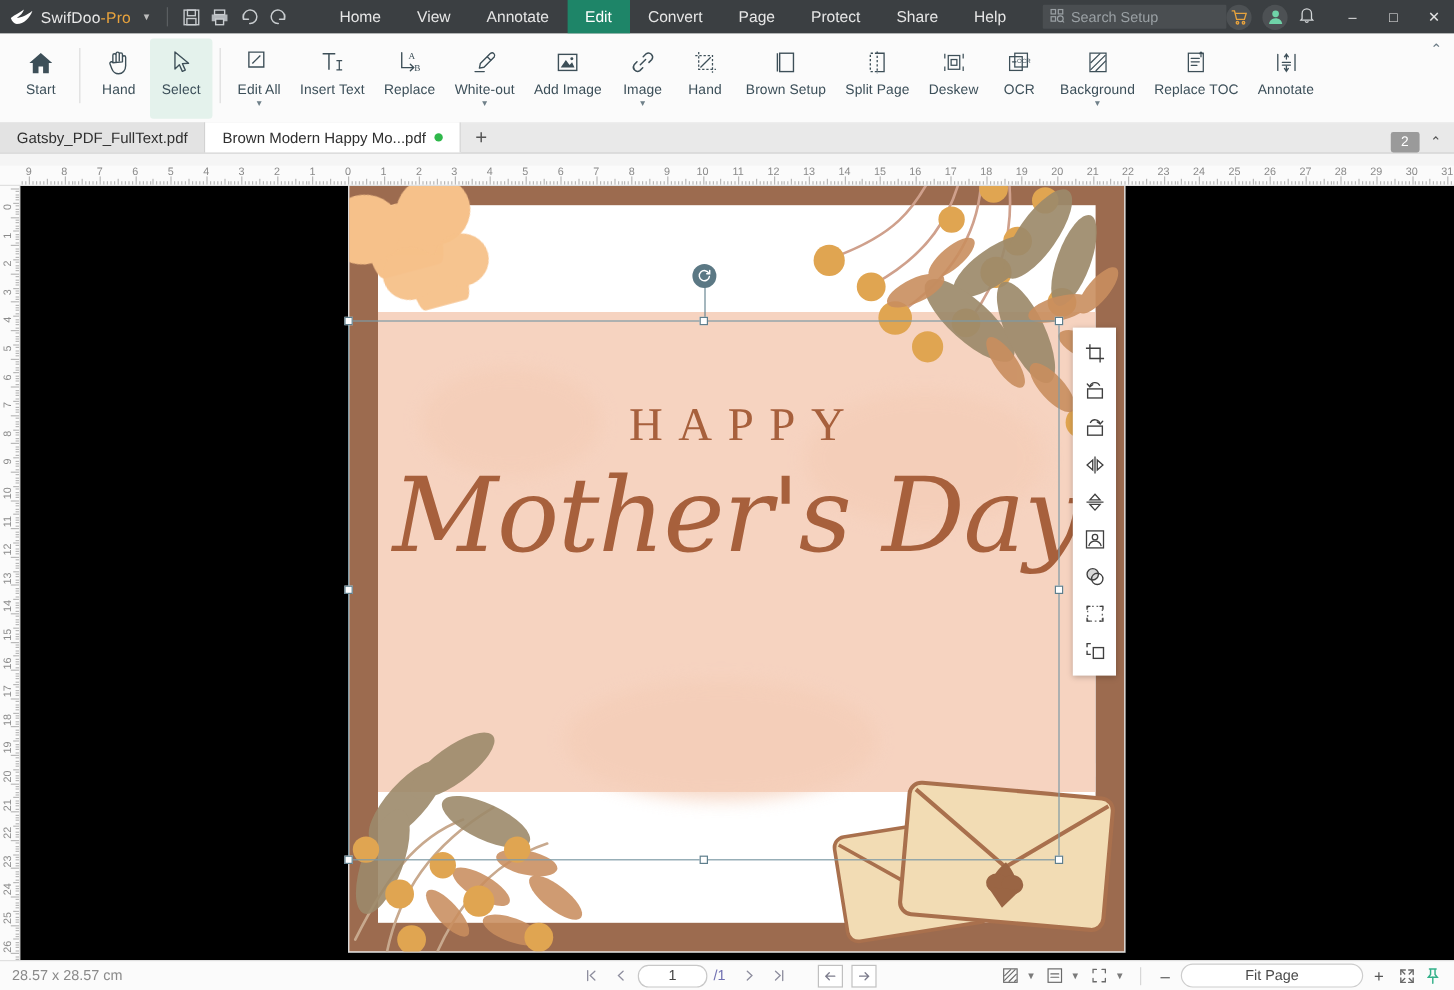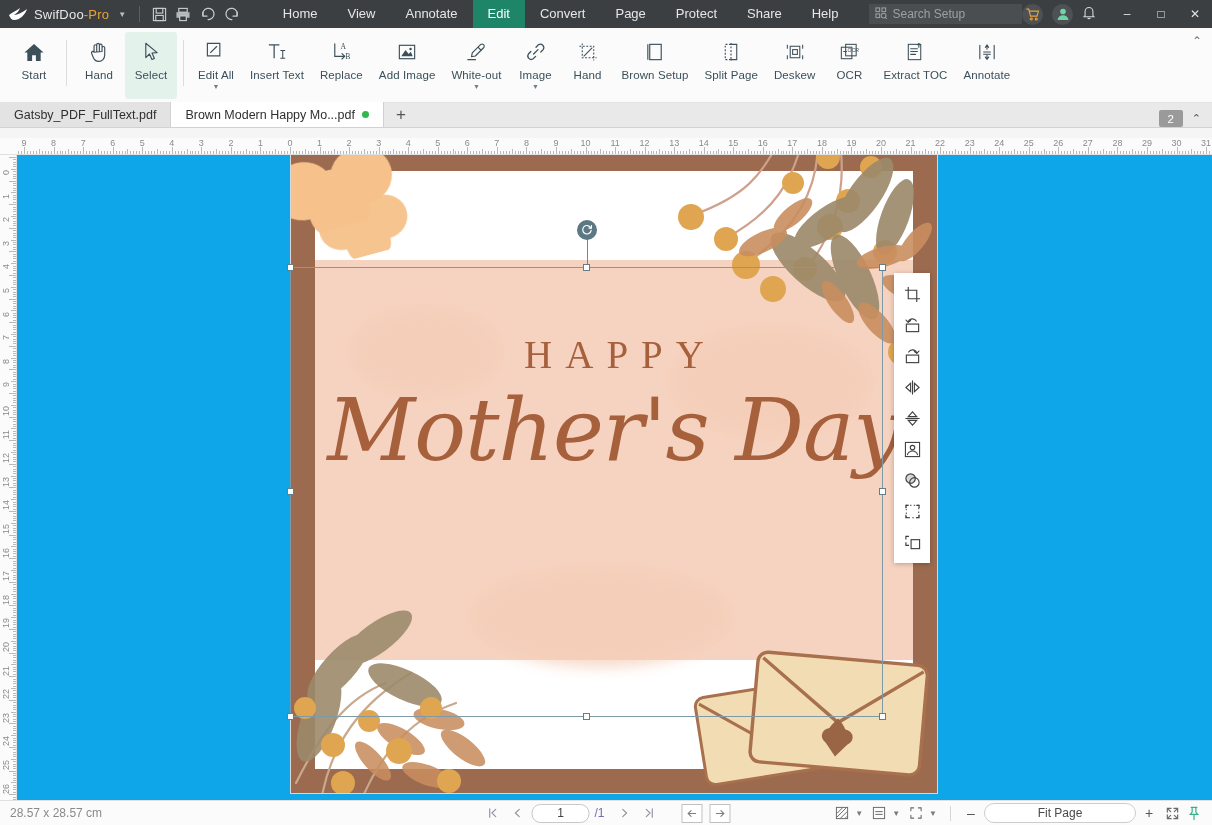--- a/index.html
+++ b/index.html
@@ -81,21 +81,21 @@
            border-right:1px solid #e0e0e0; overflow:hidden; }
   .hnum{ position:absolute; top:0px; font-size:9px; color:#8a8a8a; transform:translateX(-50%); }
   .htick{ position:absolute; bottom:0; width:1px; background:#b9b9b9; }
   .vnum{ position:absolute; left:1px; font-size:9px; color:#8a8a8a;
          transform-origin:left top; transform:rotate(-90deg) translateX(-100%); }
   .vtick{ position:absolute; right:0; height:1px; background:#b9b9b9; }
 
   
   #workspace{
     position:absolute; left:17px; top:155px; width:1195px; height:645px;
-    background:#0ea5e9; overflow:hidden;
+    background:#000000; overflow:hidden;
   }
   
   #page{
     position:absolute; left:274px; top:-8px; width:646px; height:646px;
     background:#fff; box-shadow:0 0 0 1px #d8d8d8;
     overflow:hidden;
   }
   .brownframe{ position:absolute; inset:0; background:#9c6b4f; }
   .whiteinner{ position:absolute; left:24px; top:24px; right:24px; bottom:24px; background:#fff; }
   .peachwash{
@@ -336,39 +336,39 @@
           <path d="M12.5 13.2 15.4 16 12.5 18.8" stroke-linecap="round"></path>
           <text x="11" y="8.5" font-size="8" fill="#3d4f58" stroke="none" font-family="Liberation Serif, serif">A</text>
           <text x="16" y="19" font-size="8" fill="#3d4f58" stroke="none" font-family="Liberation Serif, serif">B</text>
         </svg>
     </span>
     <span class="lb">Replace</span>
   </div>
 
   <div class="rb">
     <span class="gl">
+      <svg width="22" height="22" viewBox="0 0 23 23" fill="none" stroke="#3d4f58" stroke-width="1.2" stroke-linejoin="round">
+          <path d="M16.5 3.6a2.3 2.3 0 0 1 3.2 3.2l-8.9 8.9-4 .8.8-4z"></path>
+          <path d="M13.6 6.5 17 9.9"></path>
+          <path d="M3 19.5h8" stroke-linecap="round"></path>
+        </svg>
+    </span>
+    <span class="lb">White-out</span>
+    <span class="dd">▼</span>
+  </div>
+
+  <div class="rb">
+    <span class="gl">
       <svg width="22" height="22" viewBox="0 0 23 23" fill="none" stroke="#3d4f58" stroke-width="1.2">
           <rect x="3.5" y="4.5" width="16" height="14"></rect>
           <path d="M5.5 16 10 9.5l3.2 4.2 2.2-2.4 2.1 4.7z" fill="#3d4f58" stroke="none"></path>
           <circle cx="15.2" cy="8.3" r="1.3" fill="#3d4f58" stroke="none"></circle>
         </svg>
     </span>
     <span class="lb">Add Image</span>
-  </div>
-
-  <div class="rb">
-    <span class="gl">
-      <svg width="22" height="22" viewBox="0 0 23 23" fill="none" stroke="#3d4f58" stroke-width="1.2" stroke-linejoin="round">
-          <path d="M16.5 3.6a2.3 2.3 0 0 1 3.2 3.2l-8.9 8.9-4 .8.8-4z"></path>
-          <path d="M13.6 6.5 17 9.9"></path>
-          <path d="M3 19.5h8" stroke-linecap="round"></path>
-        </svg>
-    </span>
-    <span class="lb">White-out</span>
-    <span class="dd">▼</span>
   </div>
 
   <div class="rb">
     <span class="gl">
       <svg width="22" height="22" viewBox="0 0 23 23" fill="none" stroke="#3d4f58" stroke-width="1.3" stroke-linecap="round">
           <path d="M9 13.6 13.6 9"></path>
           <path d="M11.5 6.5 14 4a3.6 3.6 0 0 1 5 5l-2.5 2.5"></path>
           <path d="M11.1 16.1 8.6 18.6a3.6 3.6 0 0 1-5-5L6.1 11"></path>
         </svg>
     </span>
@@ -424,30 +424,40 @@
       <svg width="22" height="22" viewBox="0 0 23 23" fill="none" stroke="#3d4f58" stroke-width="1.1">
           <rect x="3.5" y="6.5" width="11" height="12"></rect>
           <rect x="8" y="3.5" width="11" height="12"></rect>
           <text x="10" y="12" font-size="5.4" fill="#3d4f58" stroke="none" font-family="Liberation Sans, sans-serif">OCR</text>
           <path d="M6 11h3" stroke-linecap="round"></path>
         </svg>
     </span>
     <span class="lb">OCR</span>
   </div>
 
+  <div class="rb">
+    <span class="gl">
+      <svg width="22" height="22" viewBox="0 0 23 23" fill="none" stroke="#3d4f58" stroke-width="1.1">
+          <path d="M4.5 3.5h14v16h-14z"></path>
+          <path d="M5 12 13.5 3.6M5 18 18 5.2M9.5 19 18.4 10"></path>
+        </svg>
+    </span>
+    <span class="lb">Background</span>
+    <span class="dd">▼</span>
+  </div>
 
   <div class="rb">
     <span class="gl">
       <svg width="22" height="22" viewBox="0 0 23 23" fill="none" stroke="#3d4f58" stroke-width="1.1">
           <rect x="4.5" y="3.5" width="13" height="16"></rect>
           <path d="M7 8h7M7 11h7M7 14h5" stroke-linecap="round"></path>
           <path d="M15.5 7V2.8M13.9 4.2l1.6-1.6 1.6 1.6"></path>
         </svg>
     </span>
-    <span class="lb">Extract TOC</span>
+    <span class="lb">Replace TOC</span>
   </div>
 
   <div class="rb">
     <span class="gl">
       <svg width="22" height="22" viewBox="0 0 23 23" fill="none" stroke="#3d4f58" stroke-width="1.15" stroke-linecap="round">
           <path d="M4 4.5v14M19 4.5v14"></path>
           <path d="M11.5 4.2v4.4M9.8 6.6l1.7-2.4 1.7 2.4"></path>
           <path d="M8 11.5h7M8 13.8h7"></path>
           <path d="M11.5 19.2v-4.4M9.8 16.8l1.7 2.4 1.7-2.4"></path>
         </svg>

